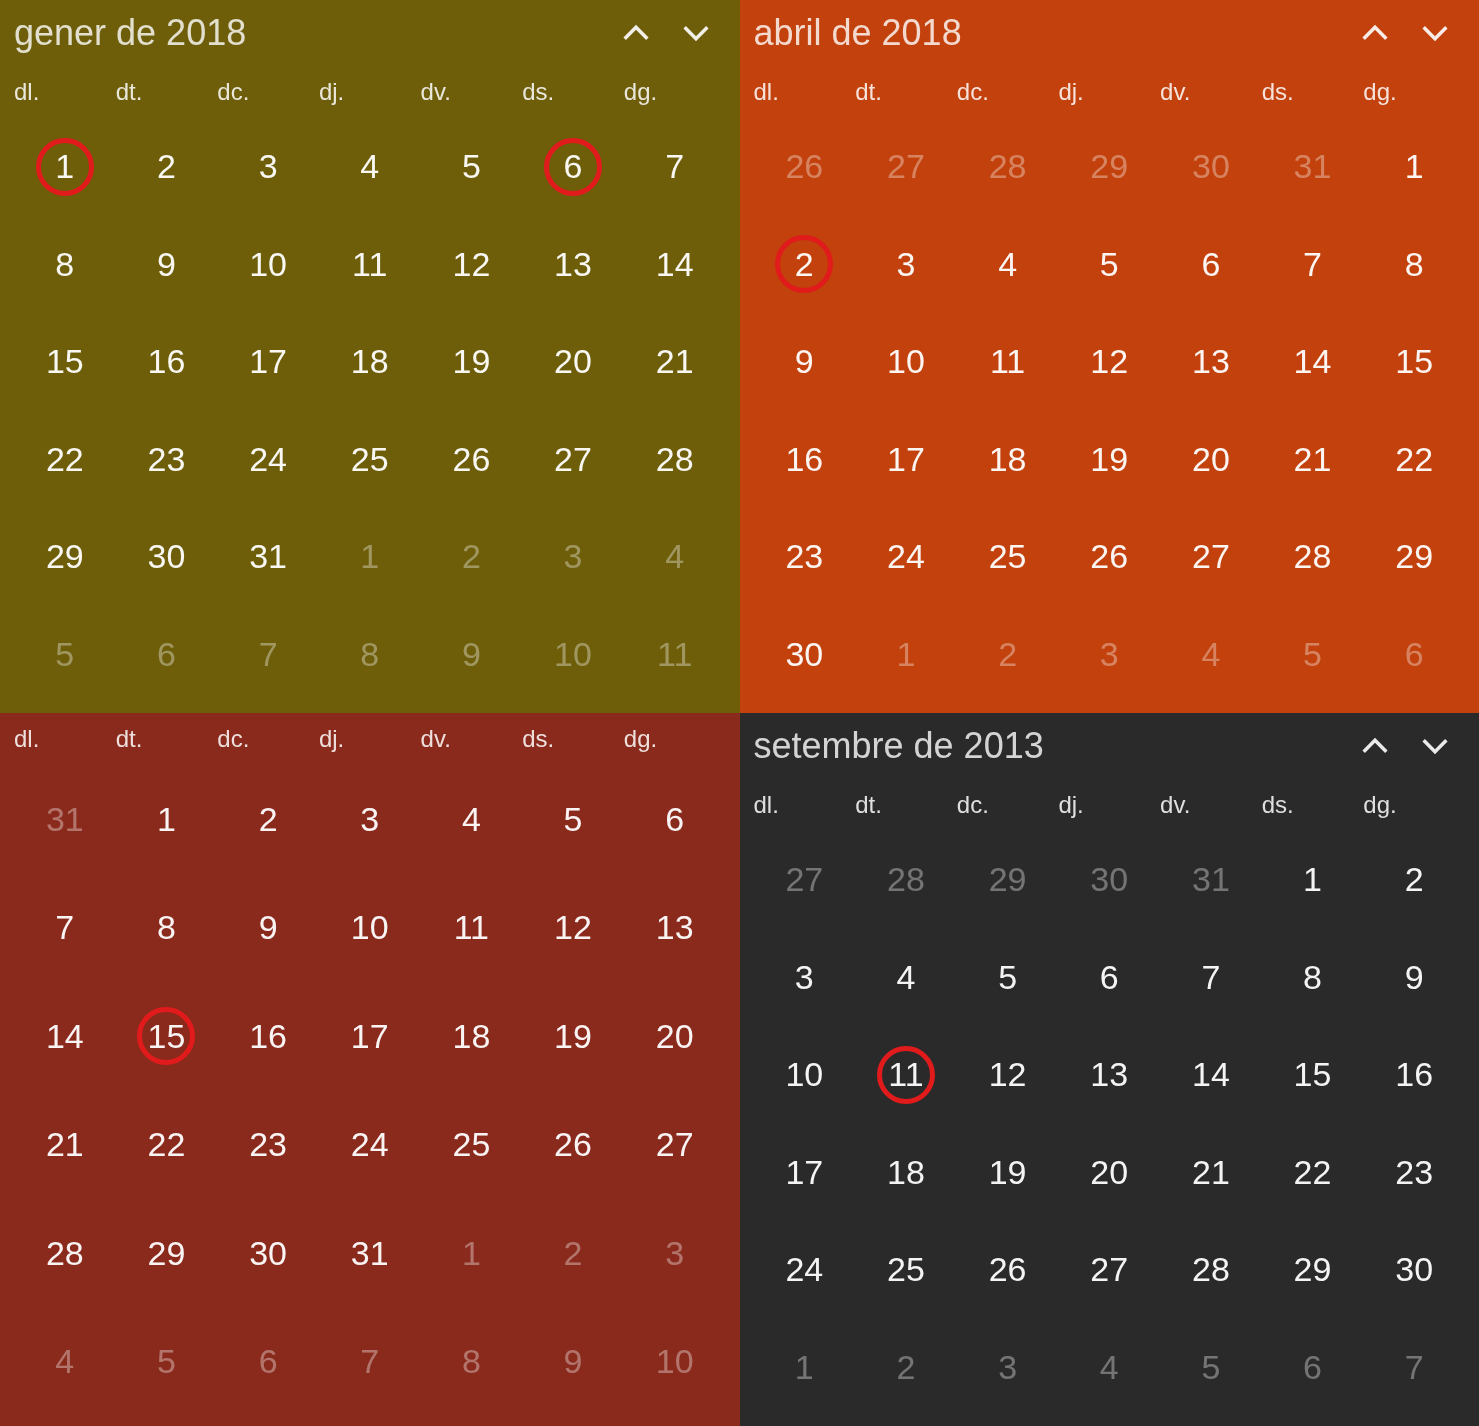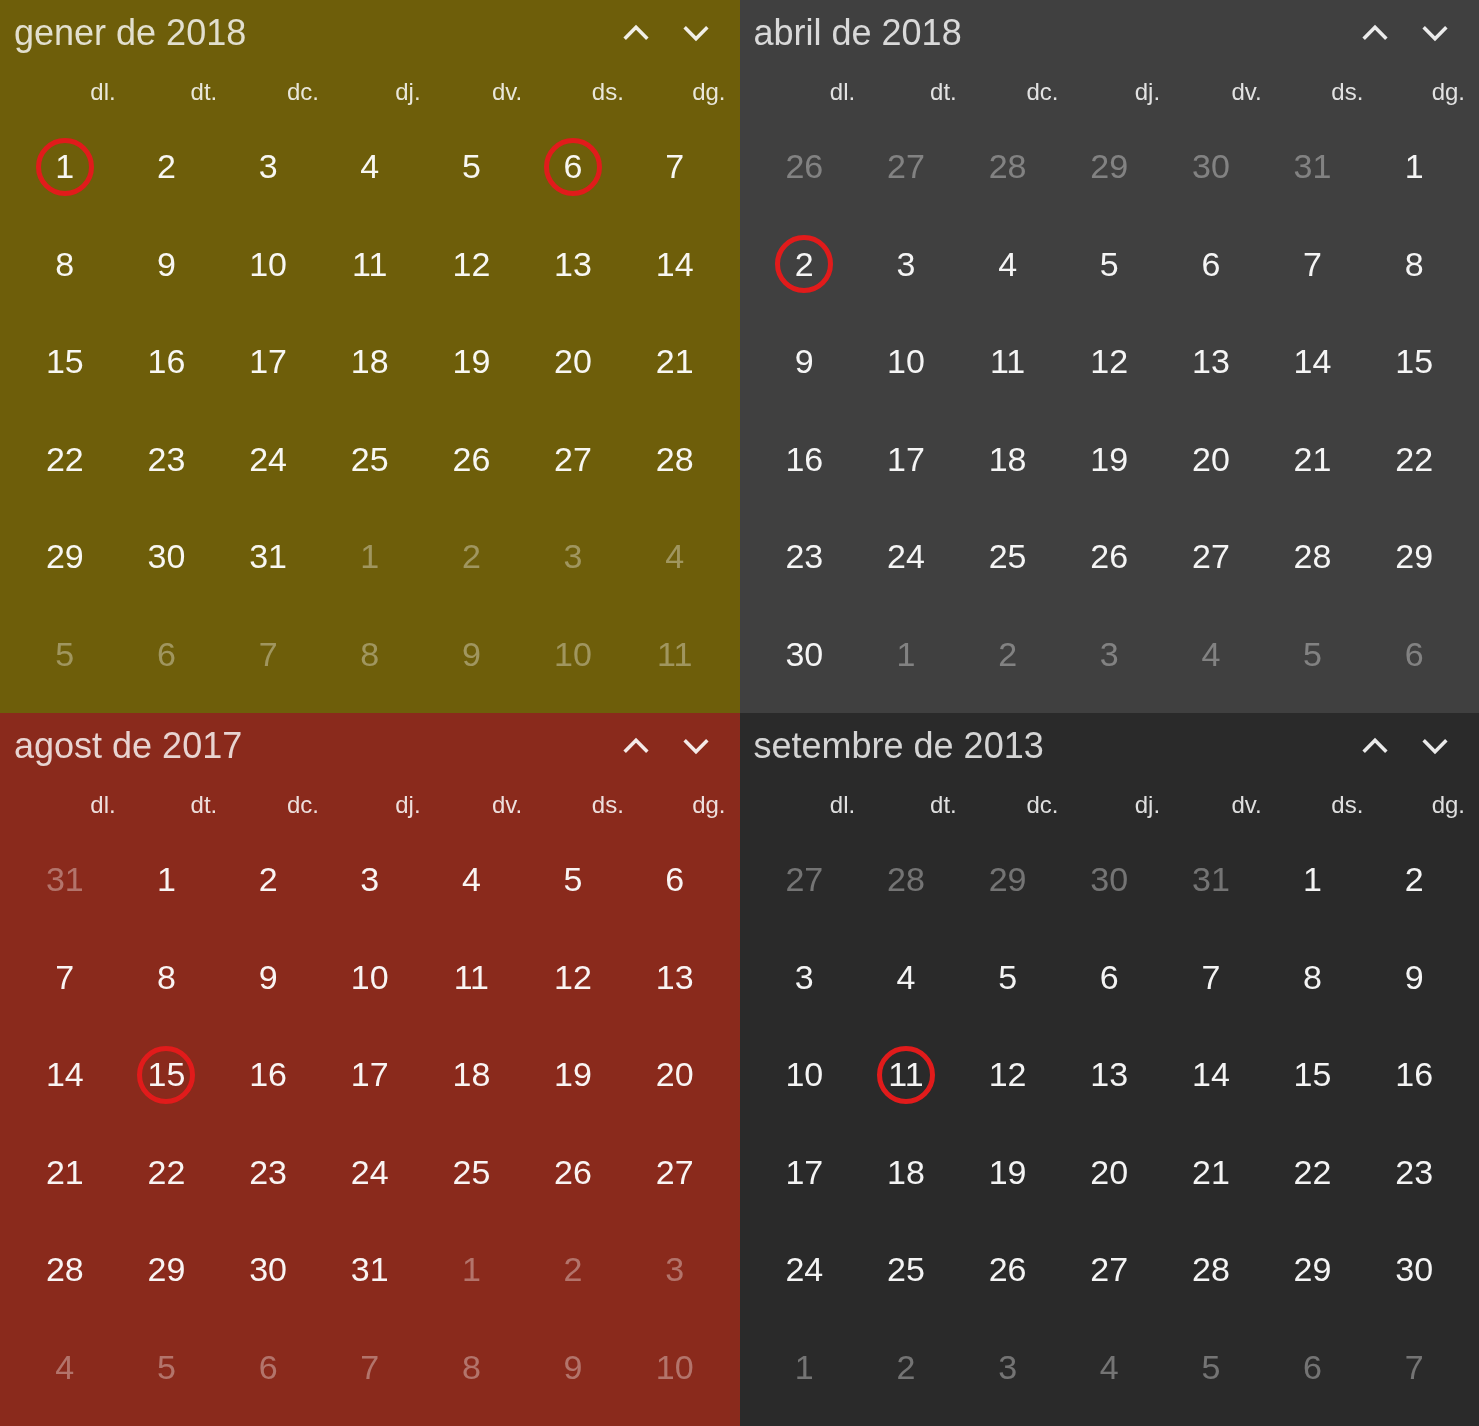--- a/index.html
+++ b/index.html
@@ -54,21 +54,21 @@
     stroke-width: 2.5;
     fill: none;
   }
   .dayhead-row {
     display: grid;
     grid-template-columns: repeat(7, 1fr);
     height: 52px;
     align-items: center;
   }
   .dayhead {
-    text-align: right;
+    text-align: left;
     font-size: 24px;
     color: rgba(255,255,255,0.85);
   }
   .days-grid {
     display: grid;
     grid-template-columns: repeat(7, 1fr);
     grid-auto-rows: 1fr;
     flex: 1;
   }
   .day-cell {
@@ -160,21 +160,21 @@
         <div class="day-cell out">5</div>
         <div class="day-cell out">6</div>
         <div class="day-cell out">7</div>
         <div class="day-cell out">8</div>
         <div class="day-cell out">9</div>
         <div class="day-cell out">10</div>
         <div class="day-cell out">11</div>
       </div>
   </div>
 
-  <div class="panel" style="background: #404040;">
+  <div class="panel" style="background: #c2410c;">
     <div class="panel-header">
       <div class="panel-title">abril de 2018</div>
       <div class="nav-btn">
         <svg viewBox="0 0 24 24">
             <polyline points="4,16 12,8 20,16"></polyline>
           </svg>
       </div>
       <div class="nav-btn">
         <svg viewBox="0 0 24 24">
             <polyline points="4,8 12,16 20,8"></polyline>
@@ -230,33 +230,20 @@
         <div class="day-cell out">1</div>
         <div class="day-cell out">2</div>
         <div class="day-cell out">3</div>
         <div class="day-cell out">4</div>
         <div class="day-cell out">5</div>
         <div class="day-cell out">6</div>
       </div>
   </div>
 
   <div class="panel" style="background: rgb(138, 42, 28);">
-    <div class="panel-header">
-      <div class="panel-title">agost de 2017</div>
-      <div class="nav-btn">
-        <svg viewBox="0 0 24 24">
-            <polyline points="4,16 12,8 20,16"></polyline>
-          </svg>
-      </div>
-      <div class="nav-btn">
-        <svg viewBox="0 0 24 24">
-            <polyline points="4,8 12,16 20,8"></polyline>
-          </svg>
-      </div>
-    </div>
     <div class="dayhead-row">
         <div class="dayhead">dl.</div>
         <div class="dayhead">dt.</div>
         <div class="dayhead">dc.</div>
         <div class="dayhead">dj.</div>
         <div class="dayhead">dv.</div>
         <div class="dayhead">ds.</div>
         <div class="dayhead">dg.</div>
       </div>
     <div class="days-grid">

